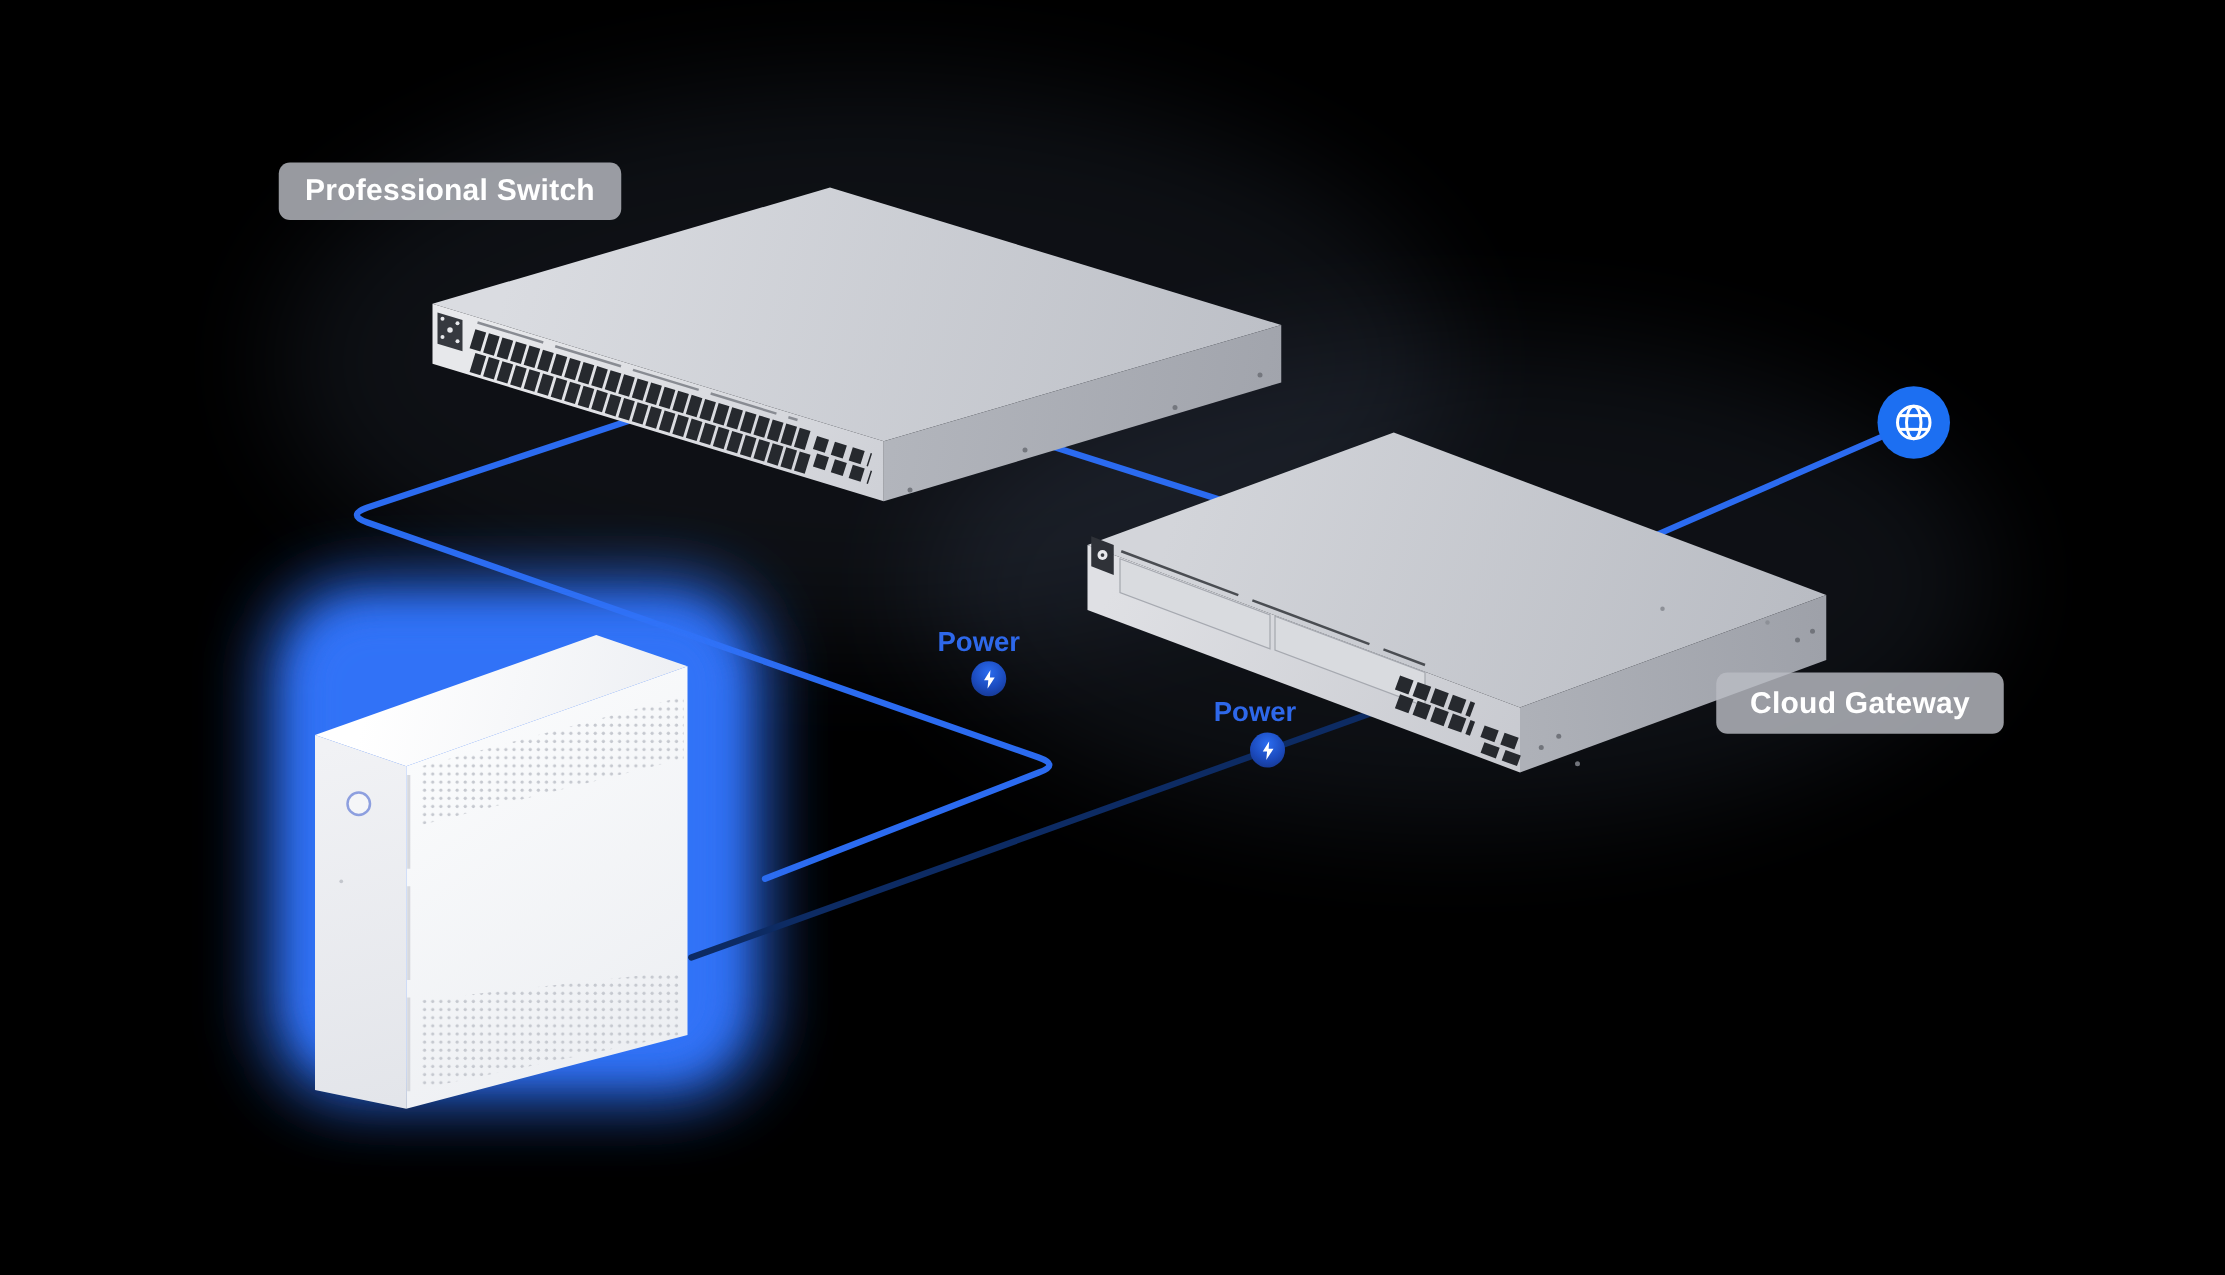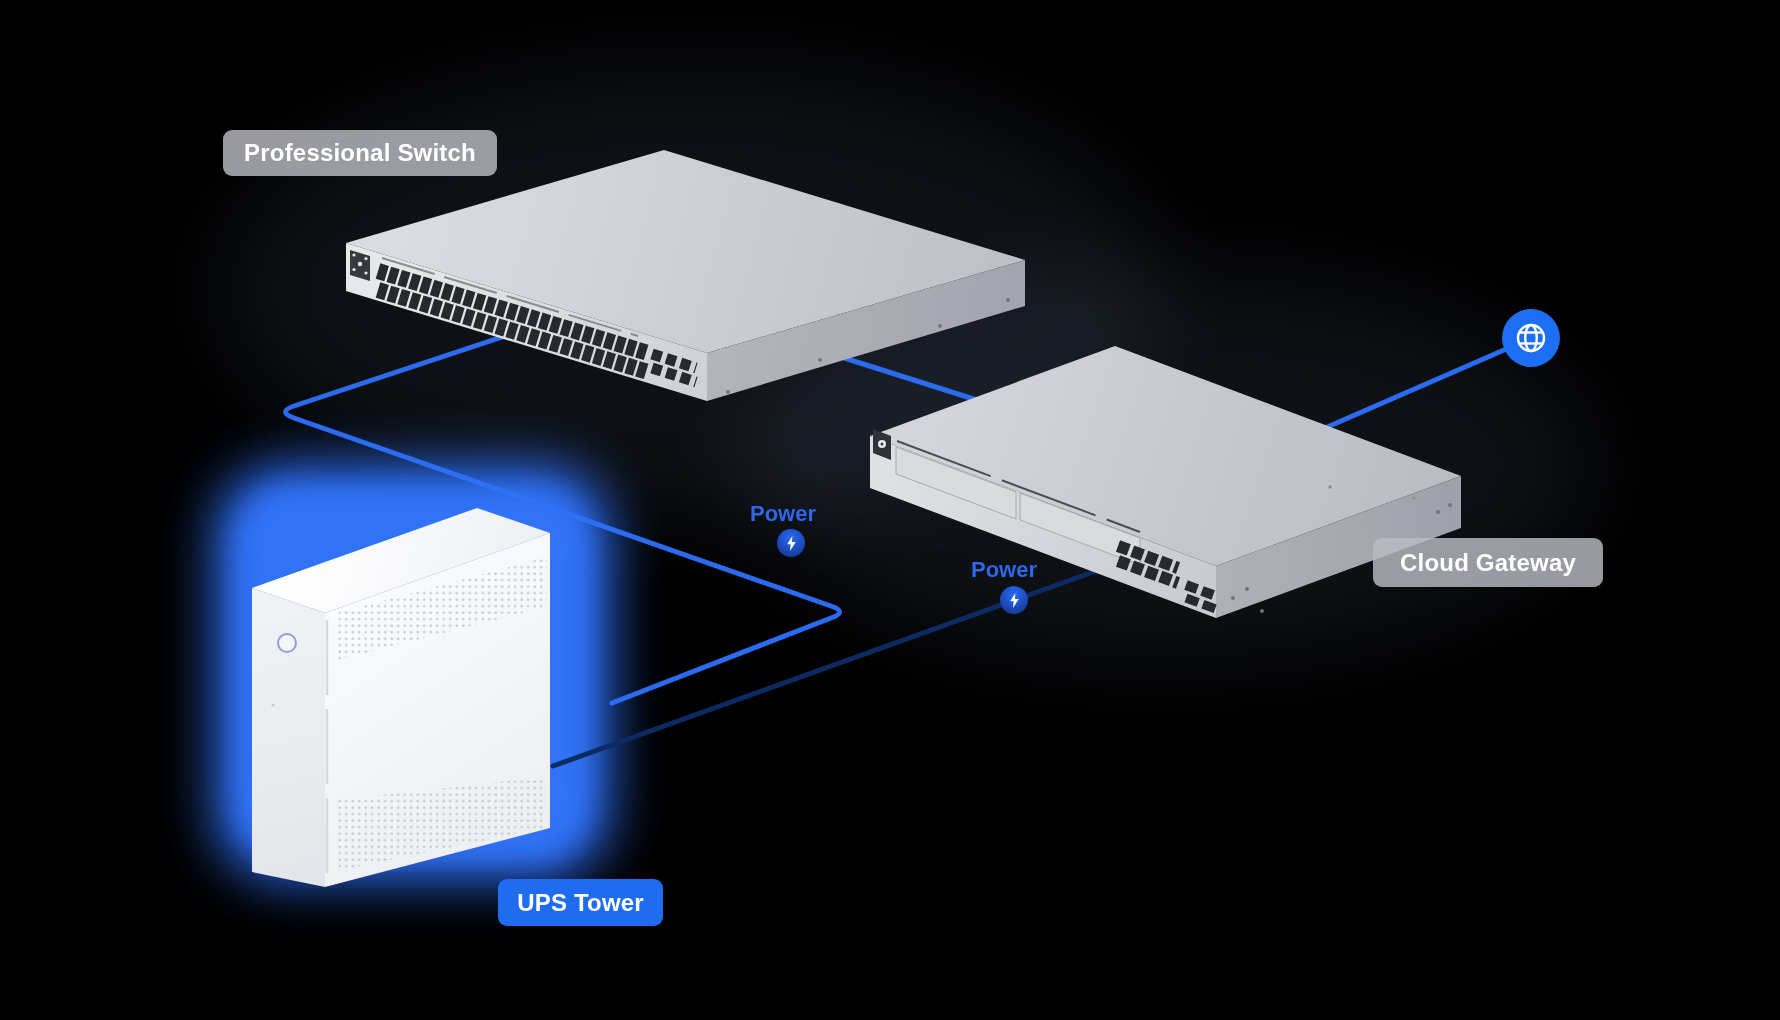--- a/index.html
+++ b/index.html
@@ -165,21 +165,20 @@
         <circle cx="1531" cy="338" r="13"></circle>
         <ellipse cx="1531" cy="338" rx="5.8" ry="13"></ellipse>
         <path d="M1518.4,332.5 L1543.6,332.5"></path>
         <path d="M1518.4,343.5 L1543.6,343.5"></path>
       </g>
     </g>
   </svg>
 
   <div class="chip chip-grey chip-switch">Professional Switch</div>
   <div class="chip chip-grey chip-gateway">Cloud Gateway</div>
-  <div class="chip chip-ups">UPS Tower</div>
 
   <div class="power-text p1">Power</div>
   <div class="badge b1">
     <svg width="11" height="15" viewBox="0 0 10 14">
       <path d="M5.8 0 L1 7.6 L4.2 7.6 L3.6 14 L9 5.6 L5.4 5.6 Z" fill="#fff"></path>
     </svg>
   </div>
   <div class="power-text p2">Power</div>
   <div class="badge b2">
     <svg width="11" height="15" viewBox="0 0 10 14">

